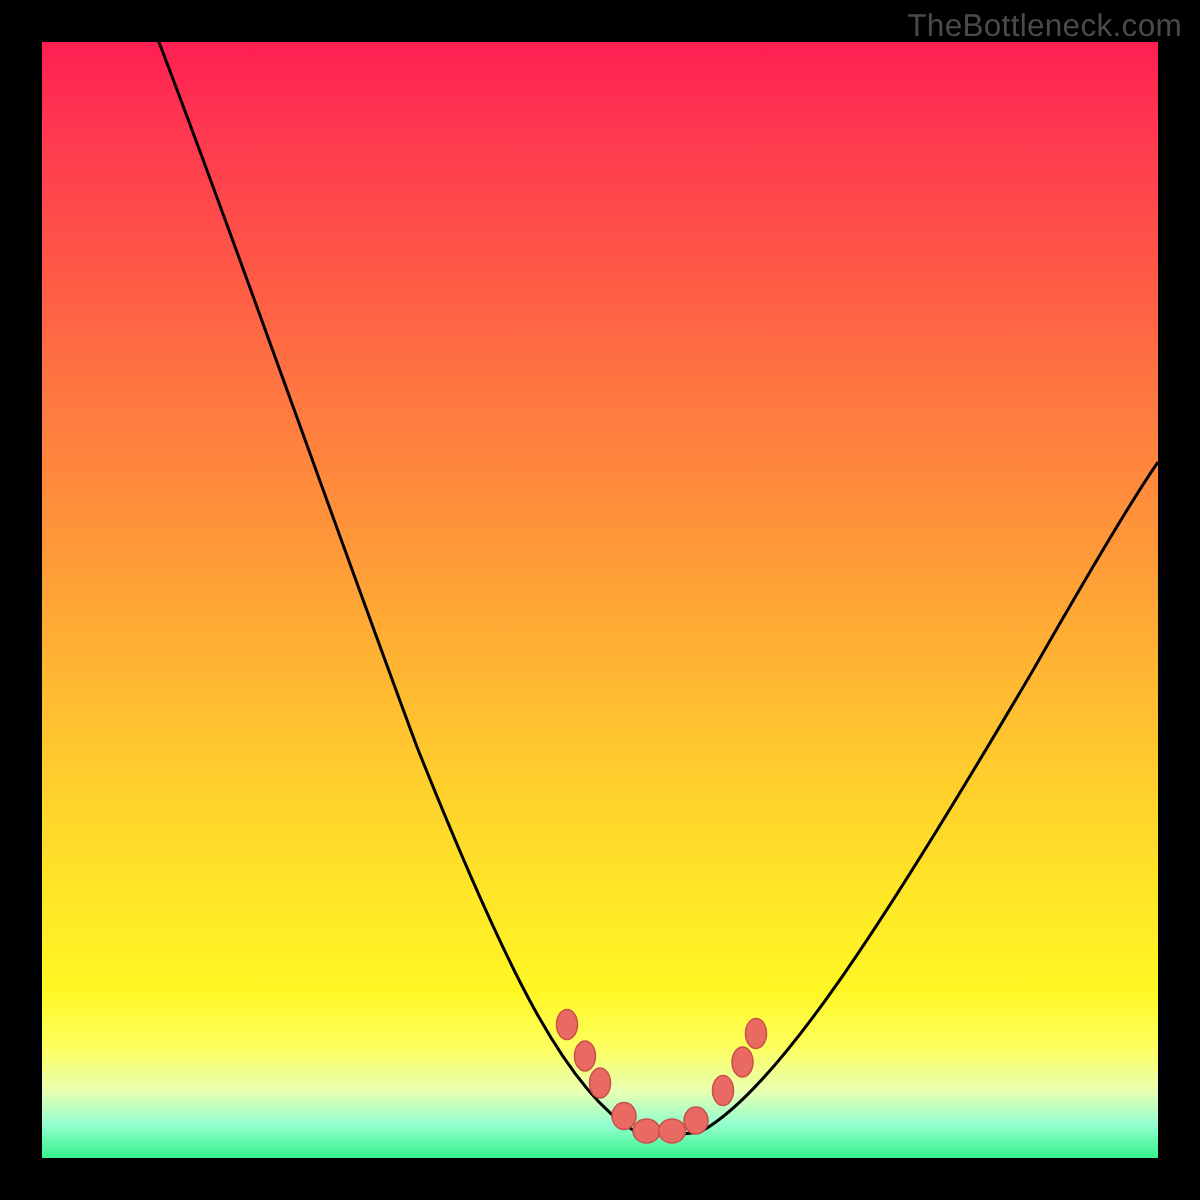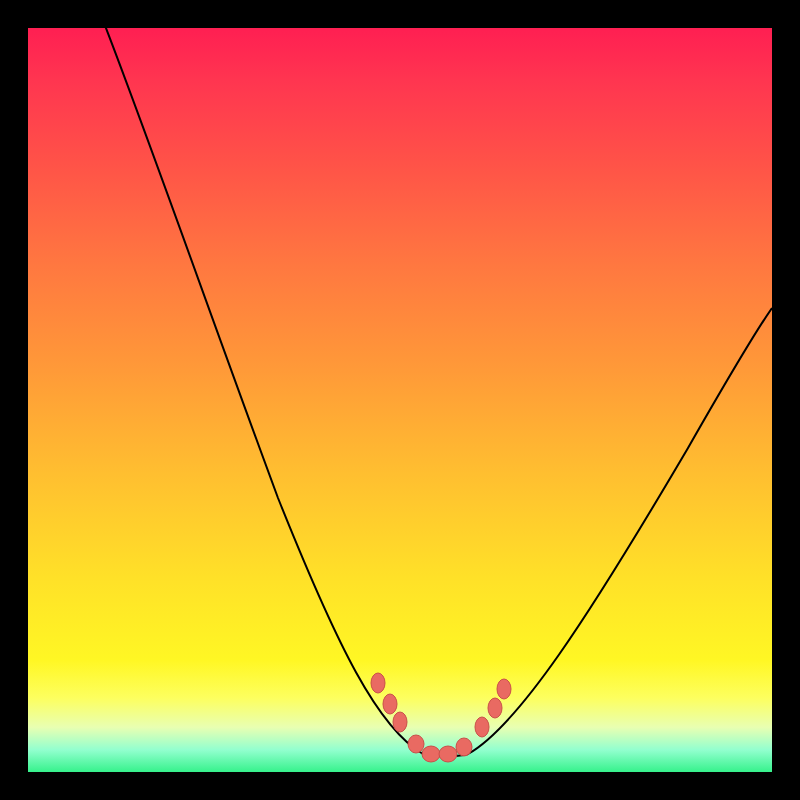--- a/index.html
+++ b/index.html
@@ -87,13 +87,14 @@
       <ellipse class="marker" cx="372" cy="694" rx="7" ry="10"></ellipse>
       <ellipse class="marker" cx="388" cy="716" rx="8" ry="9"></ellipse>
       <ellipse class="marker" cx="403" cy="726" rx="9" ry="8"></ellipse>
       <ellipse class="marker" cx="420" cy="726" rx="9" ry="8"></ellipse>
       <ellipse class="marker" cx="436" cy="719" rx="8" ry="9"></ellipse>
       <ellipse class="marker" cx="454" cy="699" rx="7" ry="10"></ellipse>
       <ellipse class="marker" cx="467" cy="680" rx="7" ry="10"></ellipse>
       <ellipse class="marker" cx="476" cy="661" rx="7" ry="10"></ellipse>
     </svg>
   </div>
+  <div class="watermark">TheBottleneck.com</div>
 </div>
 
 </body></html>

